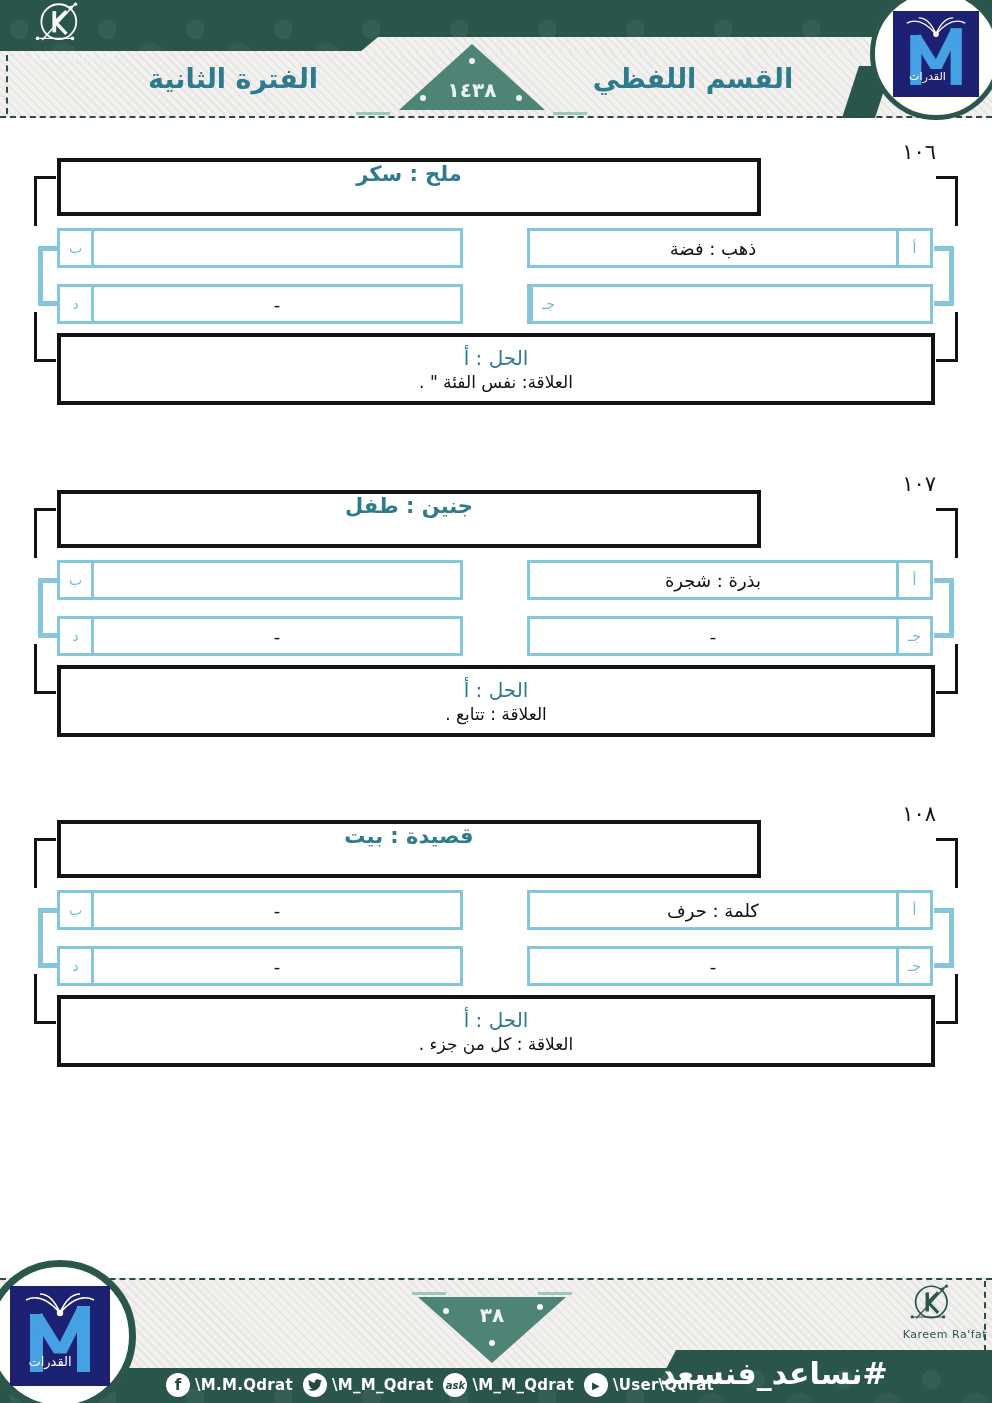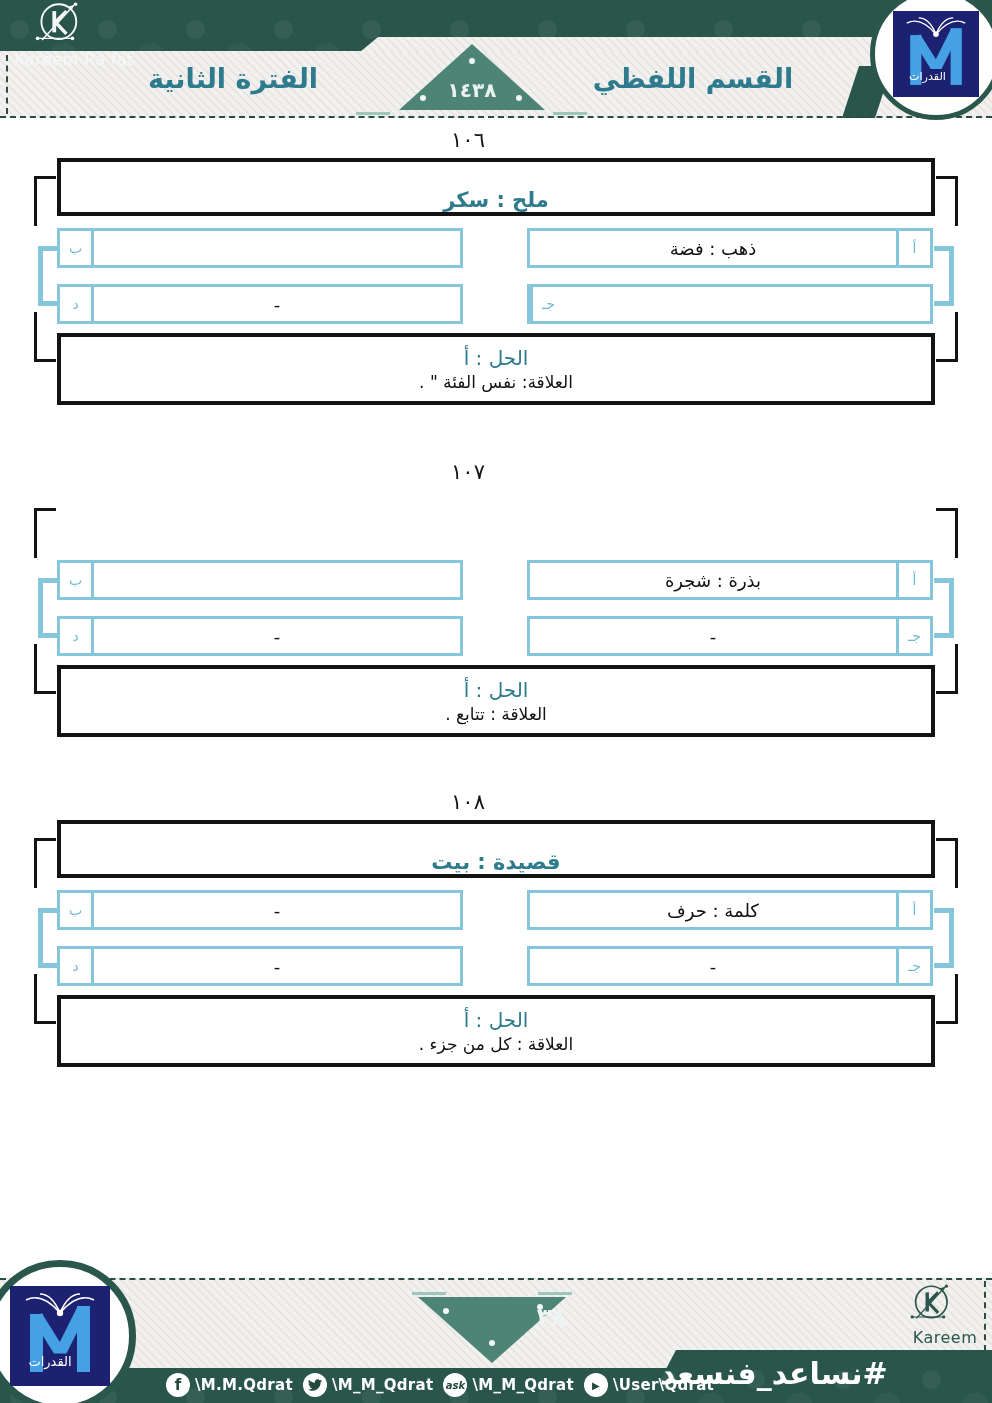--- a/index.html
+++ b/index.html
@@ -39,29 +39,29 @@
   
   .logo-circle{position:absolute;background:#fff;border:5px solid #2b564c;border-radius:50%;
                display:flex;align-items:center;justify-content:center}
   .hdr-logo{left:870px;top:-12px;width:132px;height:132px}
   .ftr-logo{left:-16px;top:1260px;width:152px;height:152px;border-width:7px}
 
   
   .kbrand{position:absolute;text-align:center}
   .kbrand-top{left:10px;top:2px;width:128px}
   .kbrand-bottom{left:900px;top:1284px;width:90px}
-  .kbrand .cap{font-size:16px;letter-spacing:.5px}
+  .kbrand .cap{font-size:11px;letter-spacing:.5px}
   .kbrand-top .cap{color:#f5f8f7}
   .kbrand-bottom .cap{color:#2b564c}
 
   
   .q{position:absolute;left:0;width:992px;height:285px}
-  .q-num{position:absolute;left:0;top:0;width:936px;text-align:center;font-size:21px;color:#161616}
-  .q-main{position:absolute;left:57px;top:30px;width:878px;height:58px;border:4px solid #131313;
-          display:flex;align-items:flex-end;justify-content:center}
+  .q-num{position:absolute;left:0;top:12px;width:936px;text-align:right;font-size:21px;color:#161616}
+  .q-main{position:absolute;left:57px;top:30px;width:704px;height:58px;border:4px solid #131313;
+          display:flex;align-items:flex-start;justify-content:center}
   .q-prompt{font-size:21px;font-weight:bold;color:#2e7b8d;direction:rtl}
   .q-sol{position:absolute;left:57px;top:205px;width:878px;height:72px;border:4px solid #131313;
          display:flex;flex-direction:column;align-items:center;justify-content:center;gap:2px}
   .sol-ans{font-size:20px;font-weight:normal;color:#2e7b8d;direction:rtl}
   .sol-rel{font-size:17px;color:#121212;direction:rtl}
 
   .opt{position:absolute;height:40px;border:3px solid #85c6db;display:flex;background:#fff}
   .opt-right{left:527px;width:406px}
   .opt-left{left:57px;width:406px}
   .row1{top:100px}.row2{top:156px}
@@ -86,22 +86,22 @@
   
   .ftr-light{position:absolute;left:0;top:1278px;width:992px;height:92px}
   .ftr-dash-top{position:absolute;left:0;top:1278px;width:992px;border-top:2px dashed #2b4c44}
   .ftr-dash-right{position:absolute;left:984px;top:1281px;height:70px;border-left:2px dashed #2b4c44}
   .ftr-band{position:absolute;left:0;top:1368px;width:992px;height:35px}
   .ftr-raised{position:absolute;left:648px;top:1350px;width:344px;height:53px;
               clip-path:polygon(0 100%,28px 0,100% 0,100% 100%)}
   .tri-down{position:absolute;left:418px;top:1297px;width:0;height:0;
             border-left:74px solid transparent;border-right:74px solid transparent;
             border-top:66px solid #4d8476}
-  .tri-down-txt{position:absolute;left:418px;top:1303px;width:148px;text-align:right;
-                color:#eef4f2;font-size:24px;font-weight:bold;letter-spacing:2px}
+  .tri-down-txt{position:absolute;left:418px;top:1303px;width:148px;text-align:center;
+                color:#eef4f2;font-size:20px;font-weight:bold;letter-spacing:2px}
   .social{position:absolute;left:166px;top:1371px;height:28px;display:flex;align-items:center;gap:10px}
   .soc-item{display:flex;align-items:center;gap:5px}
   .soc-ic{width:24px;height:24px;border-radius:50%;background:#fff;color:#24493f;
           display:flex;align-items:center;justify-content:center;flex:none;overflow:hidden}
   .soc-ic svg{display:block}
   .soc-handle{color:#fff;font-size:15px;font-weight:bold;letter-spacing:.3px}
   .hashtag{position:absolute;left:660px;top:1356px;width:320px;text-align:left;
            color:#fff;font-size:30px;font-weight:bold;direction:rtl}
 </style>
 </head>
@@ -180,20 +180,23 @@
       <span class="opt-text">-</span>
     </div>
     <div class="q-sol">
       <div class="sol-ans">الحل : أ</div>
       <div class="sol-rel">العلاقة: نفس الفئة " .</div>
     </div>
   </section>
 
   <section class="q" style="top:460px">
     <div class="q-num">١٠٧</div>
+    <div class="q-main">
+      <span class="q-prompt">جنين : طفل</span>
+    </div>
     <div class="brk tl"></div>
     <div class="brk tr"></div>
     <div class="brk bl"></div>
     <div class="brk br"></div>
     <div class="brk cl"></div>
     <div class="brk cr"></div>
     <div class="opt opt-right row1">
       <span class="opt-text">بذرة : شجرة</span>
       <span class="opt-label">أ</span>
     </div>

